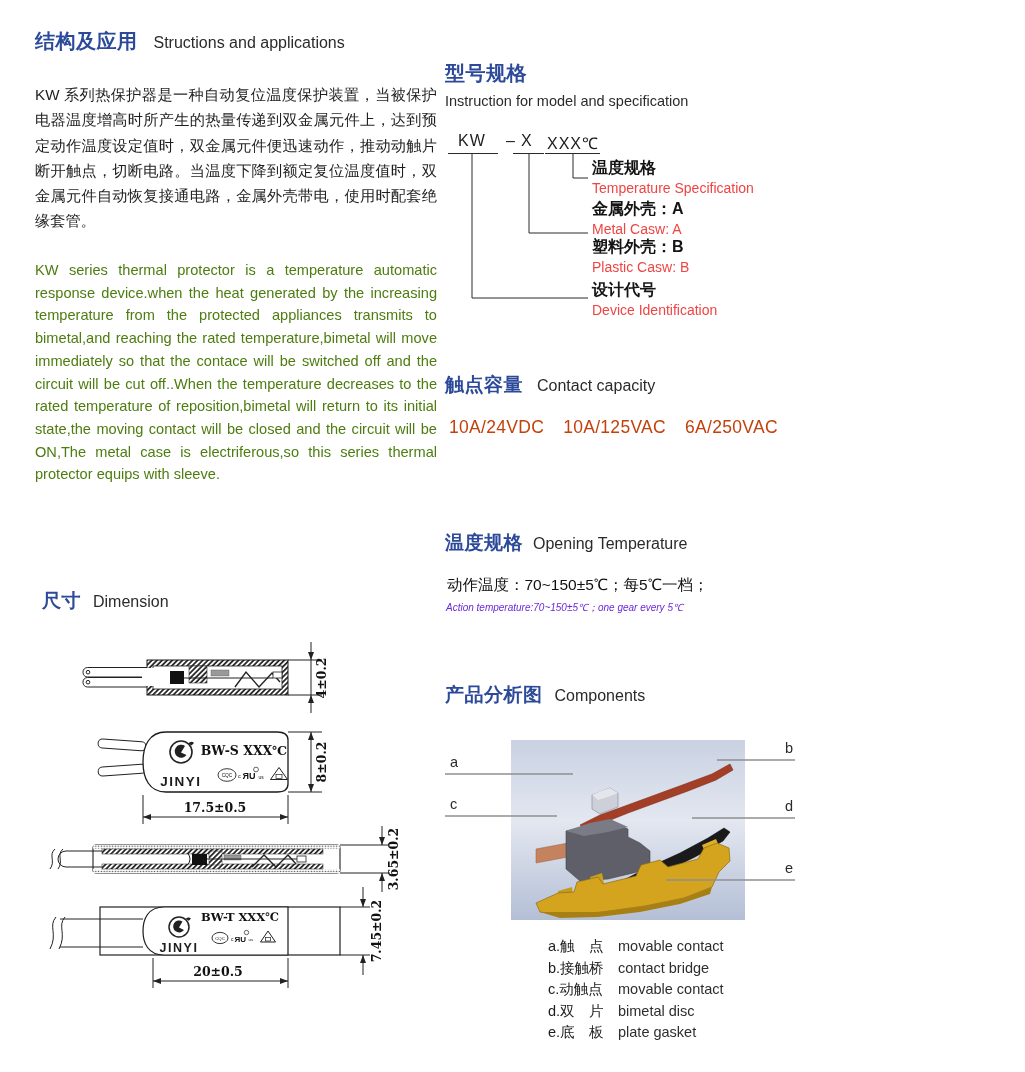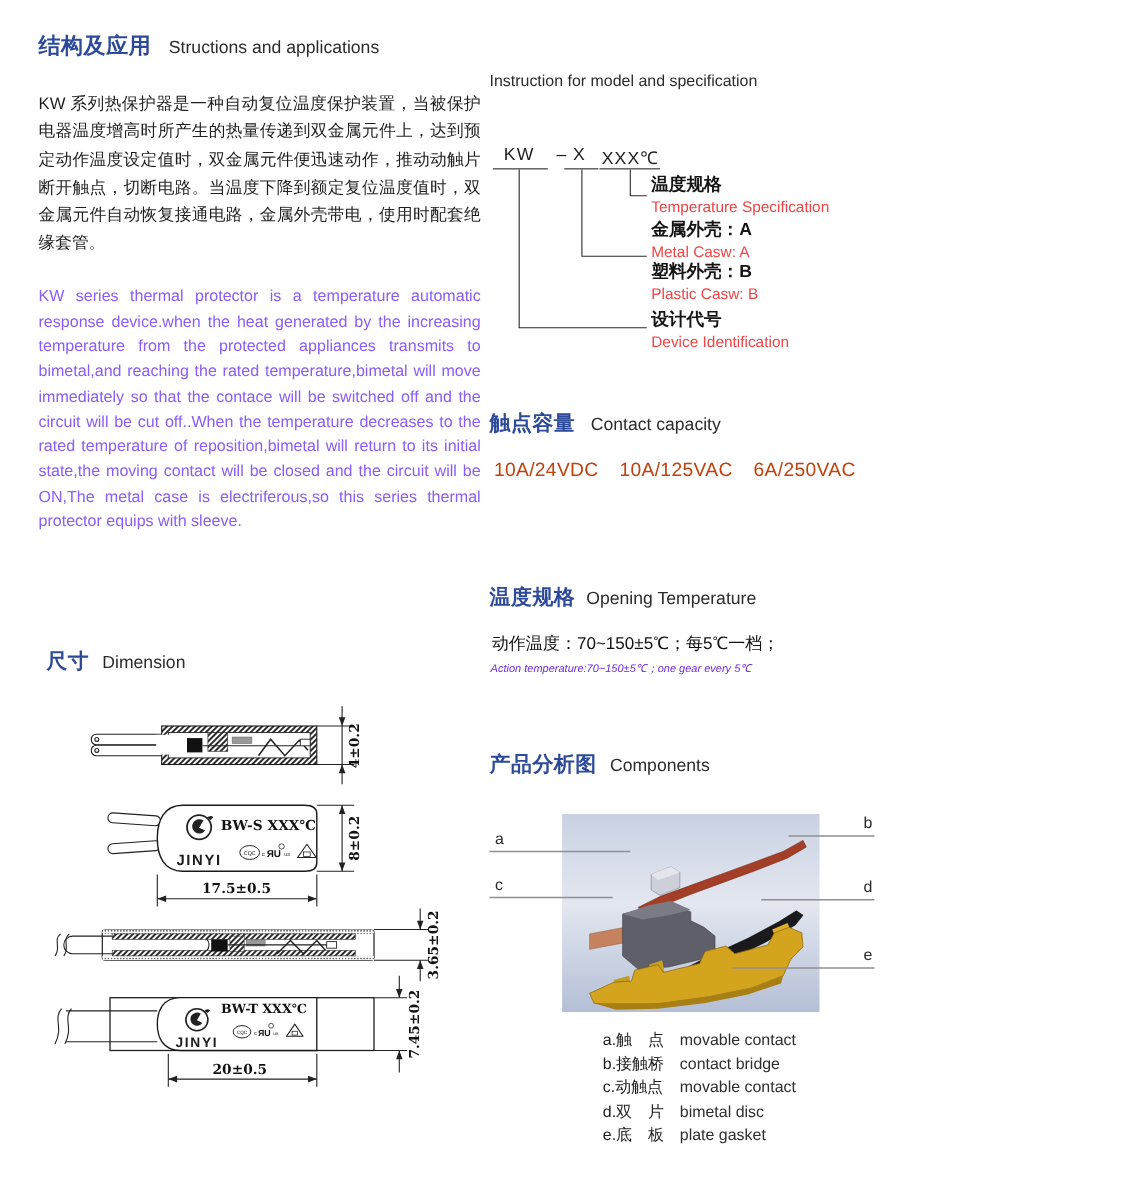--- a/index.html
+++ b/index.html
@@ -6,21 +6,21 @@
   .page{position:relative;width:1025px;height:1072px;background:#fff;overflow:hidden;
         font-family:"Liberation Sans",sans-serif;color:#222;}
   .abs{position:absolute;}
   
   .h-zh{color:#2c4a99;font-weight:bold;font-size:20px;letter-spacing:.5px;}
   .h-zh.sm{font-size:19px;}
   .h-en{color:#2b2b2b;font-size:16px;margin-left:16px;}
   .h-sub{color:#2b2b2b;font-size:14.5px;}
   
   .para-zh{width:402px;font-size:15.2px;line-height:25.3px;color:#1e1e1e;text-align:justify;margin:0;}
-  .para-en{width:402px;font-size:14.6px;line-height:22.7px;color:#8b5cf6;text-align:justify;margin:0;}
+  .para-en{width:402px;font-size:14.6px;line-height:22.7px;color:#4d7c0f;text-align:justify;margin:0;}
   
   .code-part{position:absolute;font-size:16px;color:#1d1d1d;letter-spacing:1px;}
   .code-underline{position:absolute;height:0;border-top:1.4px solid #2a2a2a;}
   .mlabel-zh{position:absolute;font-size:16px;font-weight:bold;color:#141414;}
   .mlabel-en{position:absolute;font-size:14px;color:#ef4444;}
   
   .cap-values{position:absolute;display:flex;gap:19px;font-size:17.5px;color:#c2410c;letter-spacing:.3px;}
   
   .temp-zh{position:absolute;font-size:15.5px;color:#111;}
   .temp-en{position:absolute;font-size:10px;color:#6d28d9;font-style:italic;}
@@ -185,20 +185,21 @@
       <line x1="310" y1="337" x2="340" y2="337" class="thin"></line>
       <line x1="333" y1="269" x2="333" y2="289" class="thin"></line>
       <line x1="333" y1="337" x2="333" y2="357" class="thin"></line>
       <polygon points="330,281 336,281 333,289" fill="#222"></polygon>
       <polygon points="330,345 336,345 333,337" fill="#222"></polygon>
       <text class="dimtxt" text-anchor="middle" transform="rotate(-90 351 313)" x="351" y="313">7.45±0.2</text>
     </g>
   </svg>
 
   <div class="abs" style="left:445px;top:60px;">
+    <div class="h-zh">型号规格</div>
     <div class="h-sub" style="margin-top:6px;">Instruction for model and specification</div>
   </div>
 
   <span class="code-part" style="left:458px;top:132px;">KW</span>
   <span class="code-part" style="left:506px;top:132px;">–</span>
   <span class="code-part" style="left:521px;top:132px;">X</span>
   <span class="code-part" style="left:547px;top:132px;">XXX℃</span>
   <div class="code-underline" style="left:448px;top:153px;width:50px;"></div>
   <div class="code-underline" style="left:513px;top:153px;width:31px;"></div>
   <div class="code-underline" style="left:545px;top:153px;width:55px;"></div>

